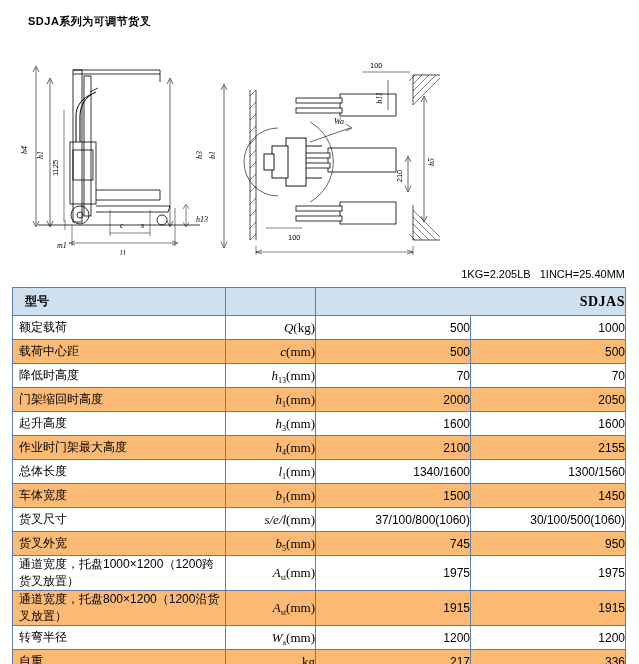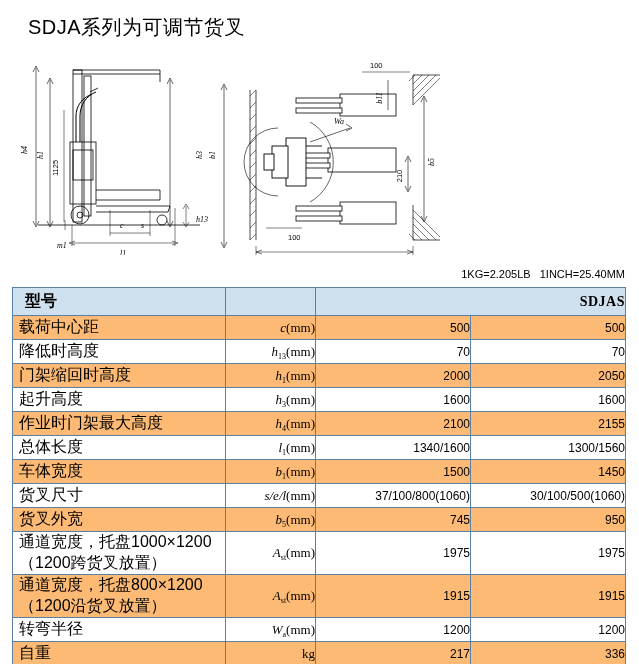--- a/index.html
+++ b/index.html
@@ -18,22 +18,22 @@
   .page {
     position: relative;
     width: 639px;
     height: 664px;
   }
   
   .title {
     position: absolute;
     left: 28px;
     top: 14px;
-    font-size: 20px;
-    font-weight: normal;
+    font-size: 11px;
+    font-weight: bold;
     letter-spacing: 0.5px;
     color: #000;
   }
   
   .drawing {
     position: absolute;
     left: 10px;
     top: 50px;
     width: 620px;
     height: 205px;
@@ -75,21 +75,21 @@
     height: 27px;
     font-weight: bold;
     font-size: 14px;
   }
   .spec-table tr.zebra td {
     background: #fdba74;
   }
   .spec-table tr td:first-child {
     text-align: left;
     padding-left: 6px;
-    font-size: 16px;
+    font-size: 12px;
     margin-left: 8px;
   }
   .spec-table tr.header-row td:first-child {
     text-align: left;
     padding-left: 12px;
   }
   .col-name { width: 213px; }
   .col-unit { width: 90px; }
   .col-v1 { width: 155px; }
   .col-v2 { width: 155px; }
@@ -307,20 +307,26 @@
         <col class="col-v1">
         <col class="col-v2">
     </colgroup>
     <tbody>
       <tr class="header-row">
         <td>型号</td>
         <td></td>
         <td colspan="2" class="model-head">SDJAS</td>
       </tr>
 
+      <tr>
+        <td>额定载荷</td>
+        <td class="unit-cell"><span>Q</span><sub></sub><span class="up">(kg)</span></td>
+        <td>500</td>
+        <td>1000</td>
+      </tr>
       <tr class="zebra">
         <td>载荷中心距</td>
         <td class="unit-cell"><span>c</span><sub></sub><span class="up">(mm)</span></td>
         <td>500</td>
         <td>500</td>
       </tr>
       <tr>
         <td>降低时高度</td>
         <td class="unit-cell"><span>h</span><sub>13</sub><span class="up">(mm)</span></td>
         <td>70</td>

